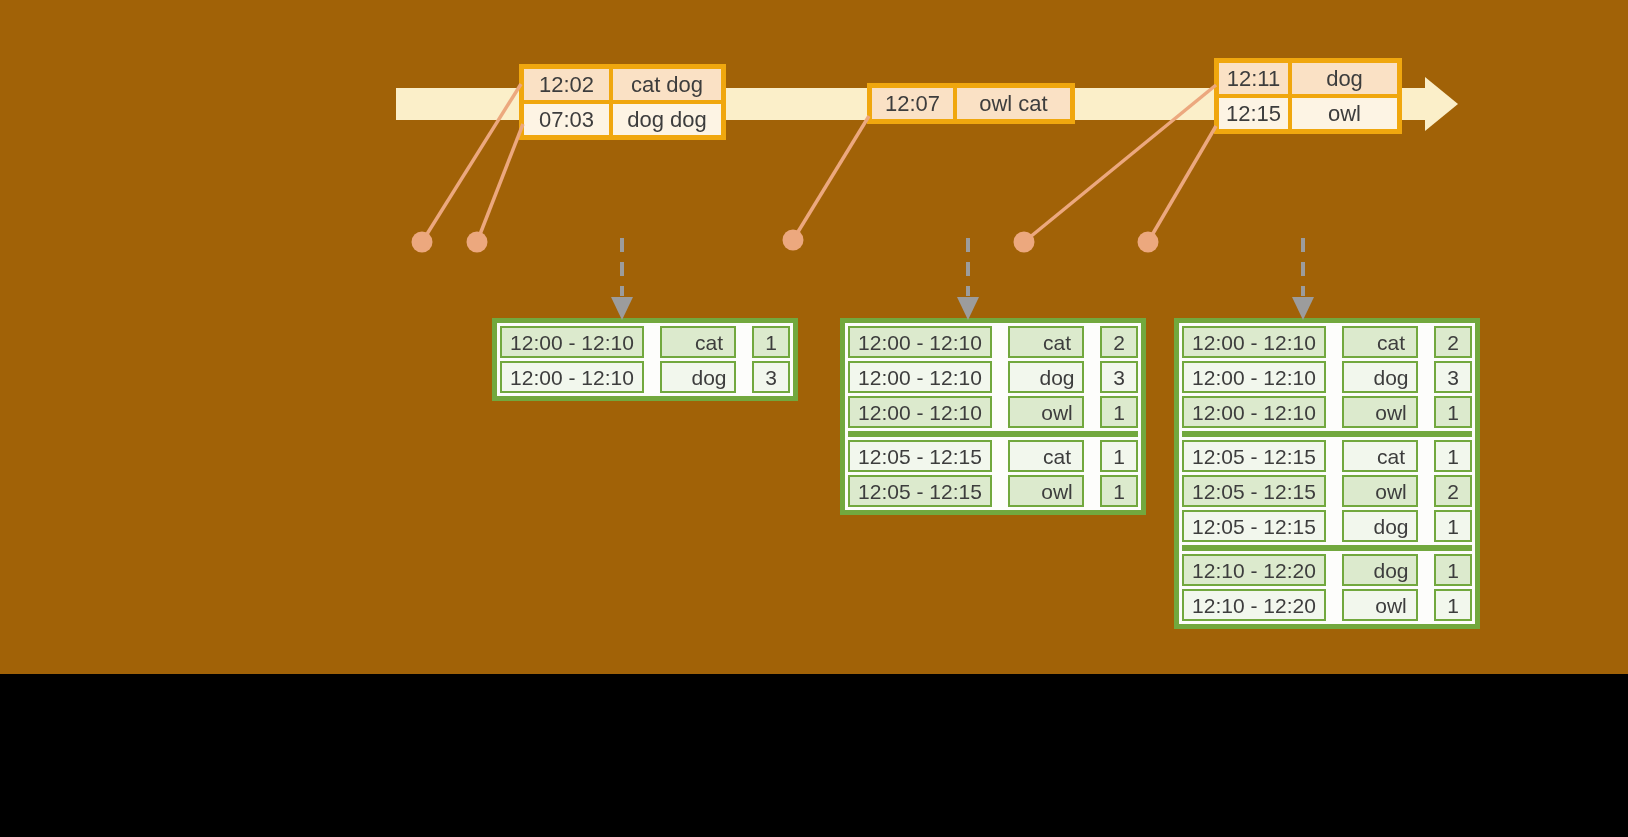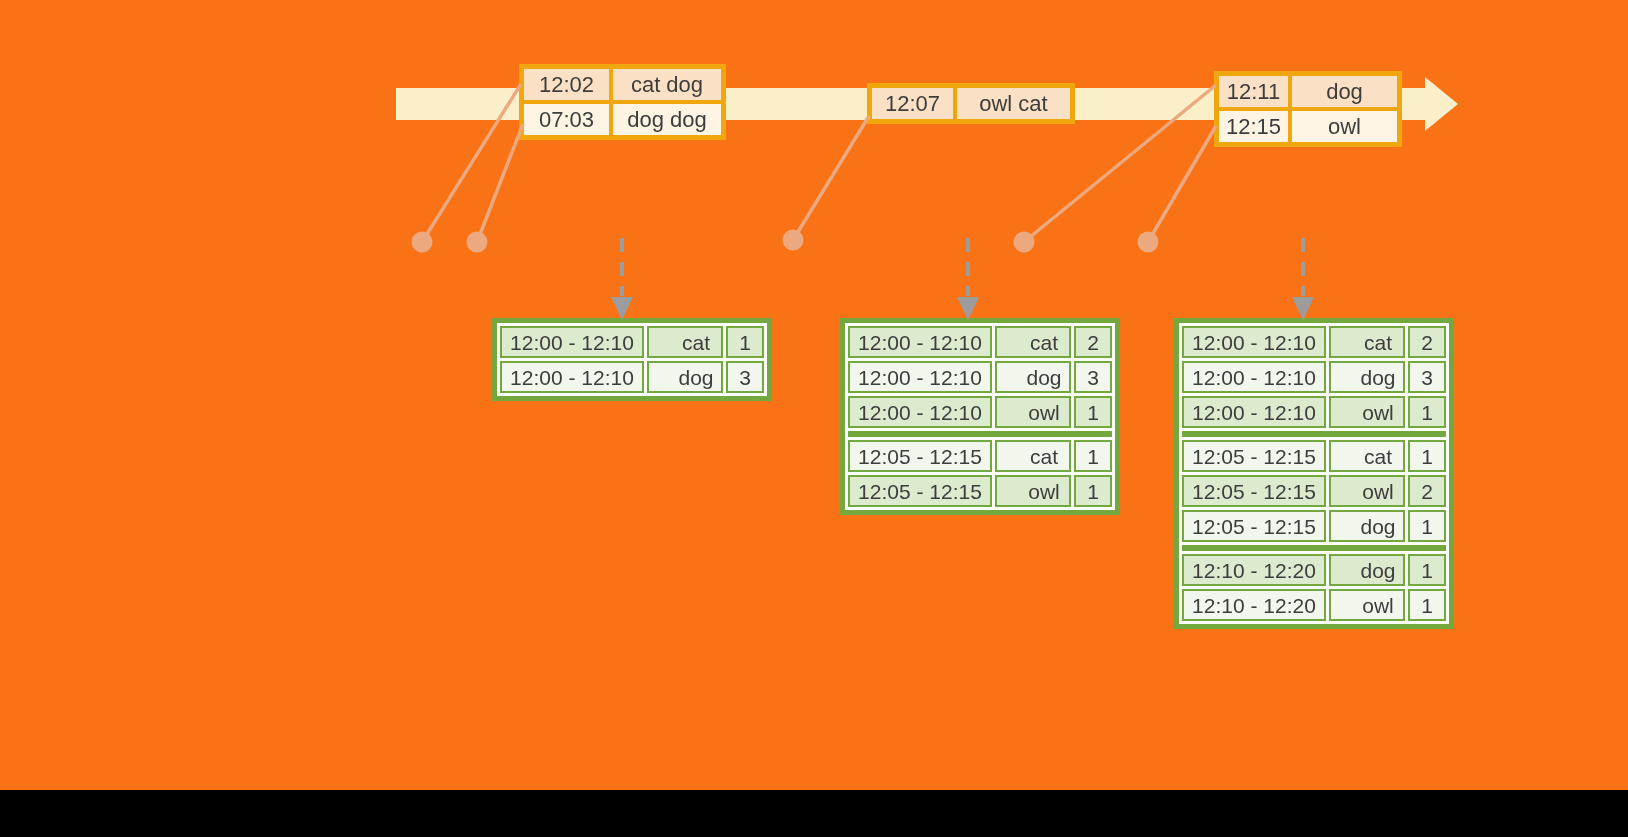--- a/index.html
+++ b/index.html
@@ -1,37 +1,37 @@
 <!DOCTYPE html>
 <html><head>
 <meta charset="utf-8">
 <style>
   html,body{margin:0;padding:0;background:#000;}
   .canvas{
-    position:relative;width:1628px;height:790px;background:#f97316;overflow:hidden;
+    position:relative;width:1628px;height:674px;background:#a16207;overflow:hidden;
     font-family:"Liberation Sans","DejaVu Sans",sans-serif;color:#3D3D3D;
   }
   
   .band{position:absolute;left:396px;top:88px;width:1029px;height:32px;background:#FBEFC9;z-index:1;}
   .arrowhead{position:absolute;left:1425px;top:77px;width:0;height:0;z-index:1;
     border-left:33px solid #FBEFC9;border-top:27px solid transparent;border-bottom:27px solid transparent;}
   
   .etable{position:absolute;border:3px solid #F0A70E;background:#F0A70E;z-index:3;}
   .etable .row{display:flex;}
   .etable .cell{border:2px solid #F0A70E;height:31px;display:flex;align-items:center;justify-content:center;
     font-size:22px;line-height:1;}
   .etable .row:nth-child(odd) .cell{background:#FAE1C5;}
   .etable .row:nth-child(even) .cell{background:#FDF4E4;}
   .et1{left:519px;top:64px;} .et1 .c-time{width:85px;} .et1 .c-words{width:108px;}
   .et2{left:867px;top:83px;} .et2 .c-time{width:81px;} .et2 .c-words{width:113px;}
-  .et3{left:1214px;top:71px;} .et3 .c-time{width:69px;} .et3 .c-words{width:105px;}
+  .et3{left:1214px;top:58px;} .et3 .c-time{width:69px;} .et3 .c-words{width:105px;}
   
   .gtable{position:absolute;border:5px solid #72A83E;background:#FDFDFB;padding:3px;
     display:flex;flex-direction:column;gap:3px;z-index:3;}
-  .gtable .row{display:flex;gap:3px;justify-content:flex-end;}
+  .gtable .row{display:flex;gap:16px;justify-content:flex-end;}
   .gtable .row.group-start{border-top:6px solid #72A83E;padding-top:3px;}
   .gtable .cell{border:2px solid #72A83E;height:28px;display:flex;align-items:center;justify-content:center;
     font-size:21px;line-height:1;}
   .gtable .c-window{width:140px;}
   .gtable .c-word{width:50px;padding-left:22px;}
   .gtable .c-count{width:34px;}
   .gtable .row:nth-child(odd) .cell{background:#DCEACD;}
   .gtable .row:nth-child(even) .cell{background:#F2F7ED;}
   .g1{left:492px;top:318px;} .g2{left:840px;top:318px;} .g3{left:1174px;top:318px;}
   

